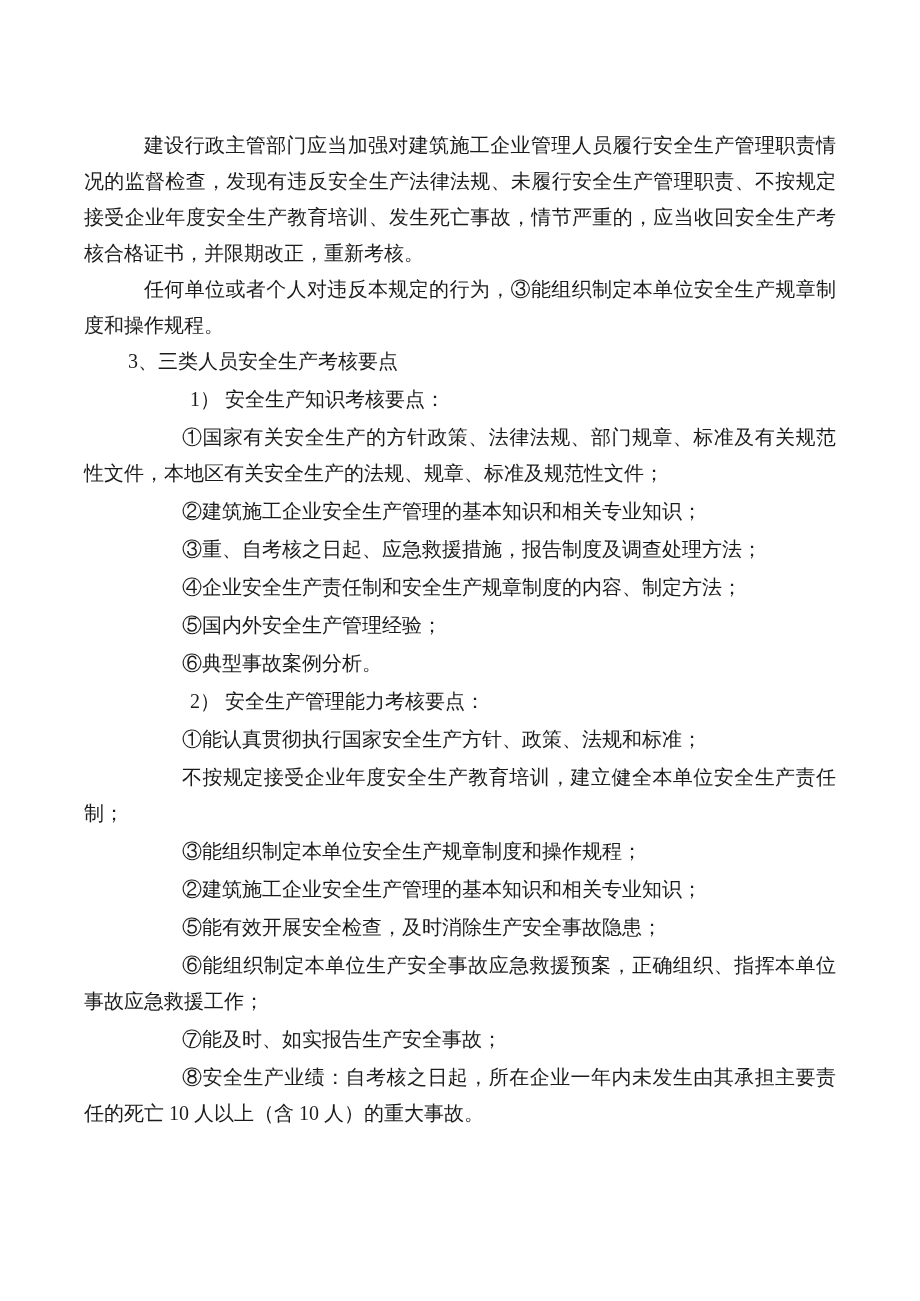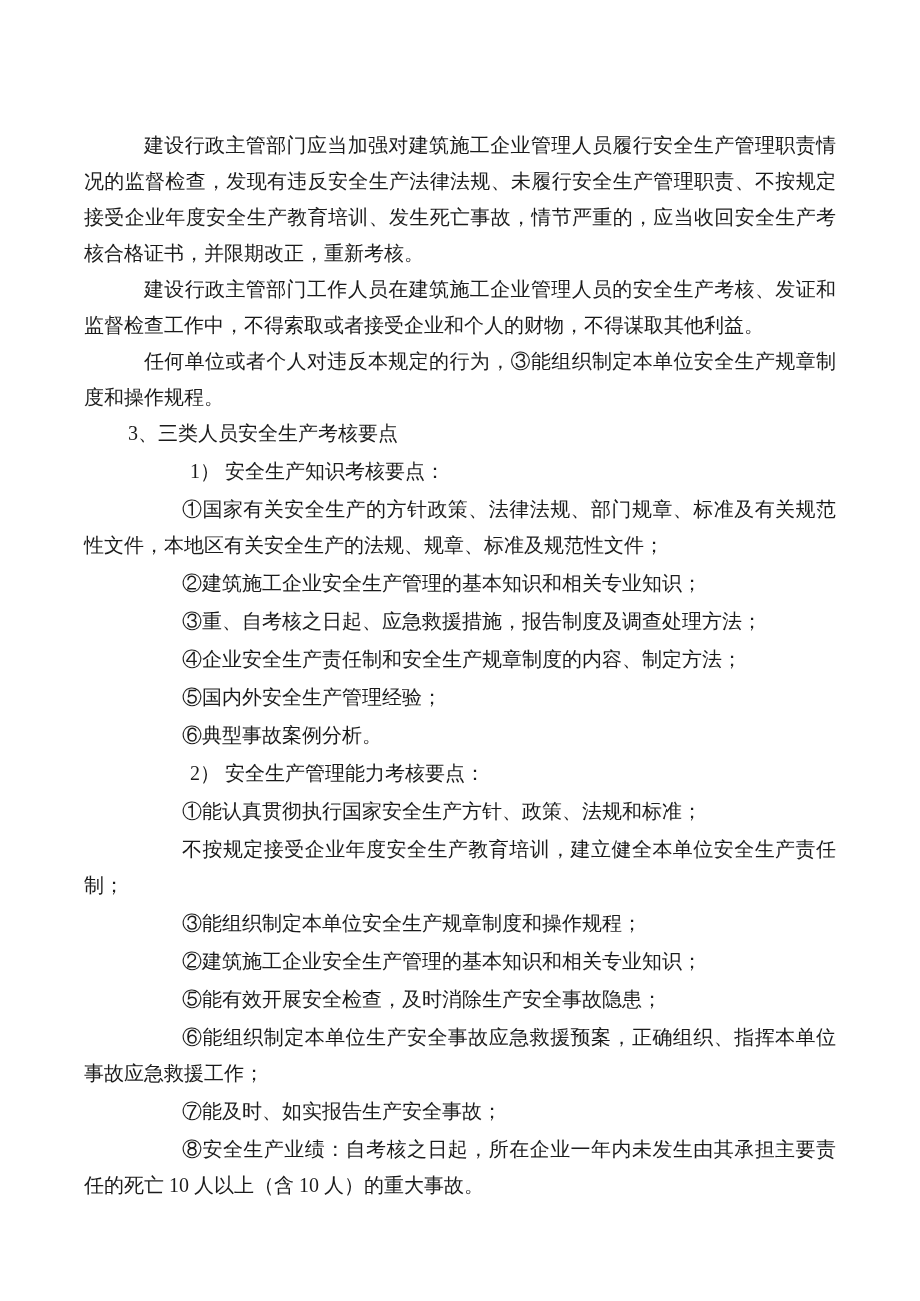--- a/index.html
+++ b/index.html
@@ -26,21 +26,20 @@
   .b-h2   { padding-left: 88px; }
   .b-h3   { padding-left: 106px; margin-top: 2px; font-family: Liberation Serif, serif; }
   .b-li   { text-indent: 98px;  margin-top: 2px; }
 </style>
 </head>
 <body>
 
 <div class="page">
   <div class="doc-body" style="color: rgb(27, 27, 27);">
       <div class="b-body">建设行政主管部门应当加强对建筑施工企业管理人员履行安全生产管理职责情况的监督检查，发现有违反安全生产法律法规、未履行安全生产管理职责、不按规定接受企业年度安全生产教育培训、发生死亡事故，情节严重的，应当收回安全生产考核合格证书，并限期改正，重新考核。</div>
-      <div class="b-body">建设行政主管部门工作人员在建筑施工企业管理人员的安全生产考核、发证和监督检查工作中，不得索取或者接受企业和个人的财物，不得谋取其他利益。</div>
       <div class="b-body">任何单位或者个人对违反本规定的行为，③能组织制定本单位安全生产规章制度和操作规程。</div>
       <div class="b-h1">3、三类人员安全生产考核要点</div>
       <div class="b-h3">1） 安全生产知识考核要点：</div>
       <div class="b-li">①国家有关安全生产的方针政策、法律法规、部门规章、标准及有关规范性文件，本地区有关安全生产的法规、规章、标准及规范性文件；</div>
       <div class="b-li">②建筑施工企业安全生产管理的基本知识和相关专业知识；</div>
       <div class="b-li">③重、自考核之日起、应急救援措施，报告制度及调查处理方法；</div>
       <div class="b-li">④企业安全生产责任制和安全生产规章制度的内容、制定方法；</div>
       <div class="b-li">⑤国内外安全生产管理经验；</div>
       <div class="b-li">⑥典型事故案例分析。</div>
       <div class="b-h3">2） 安全生产管理能力考核要点：</div>

